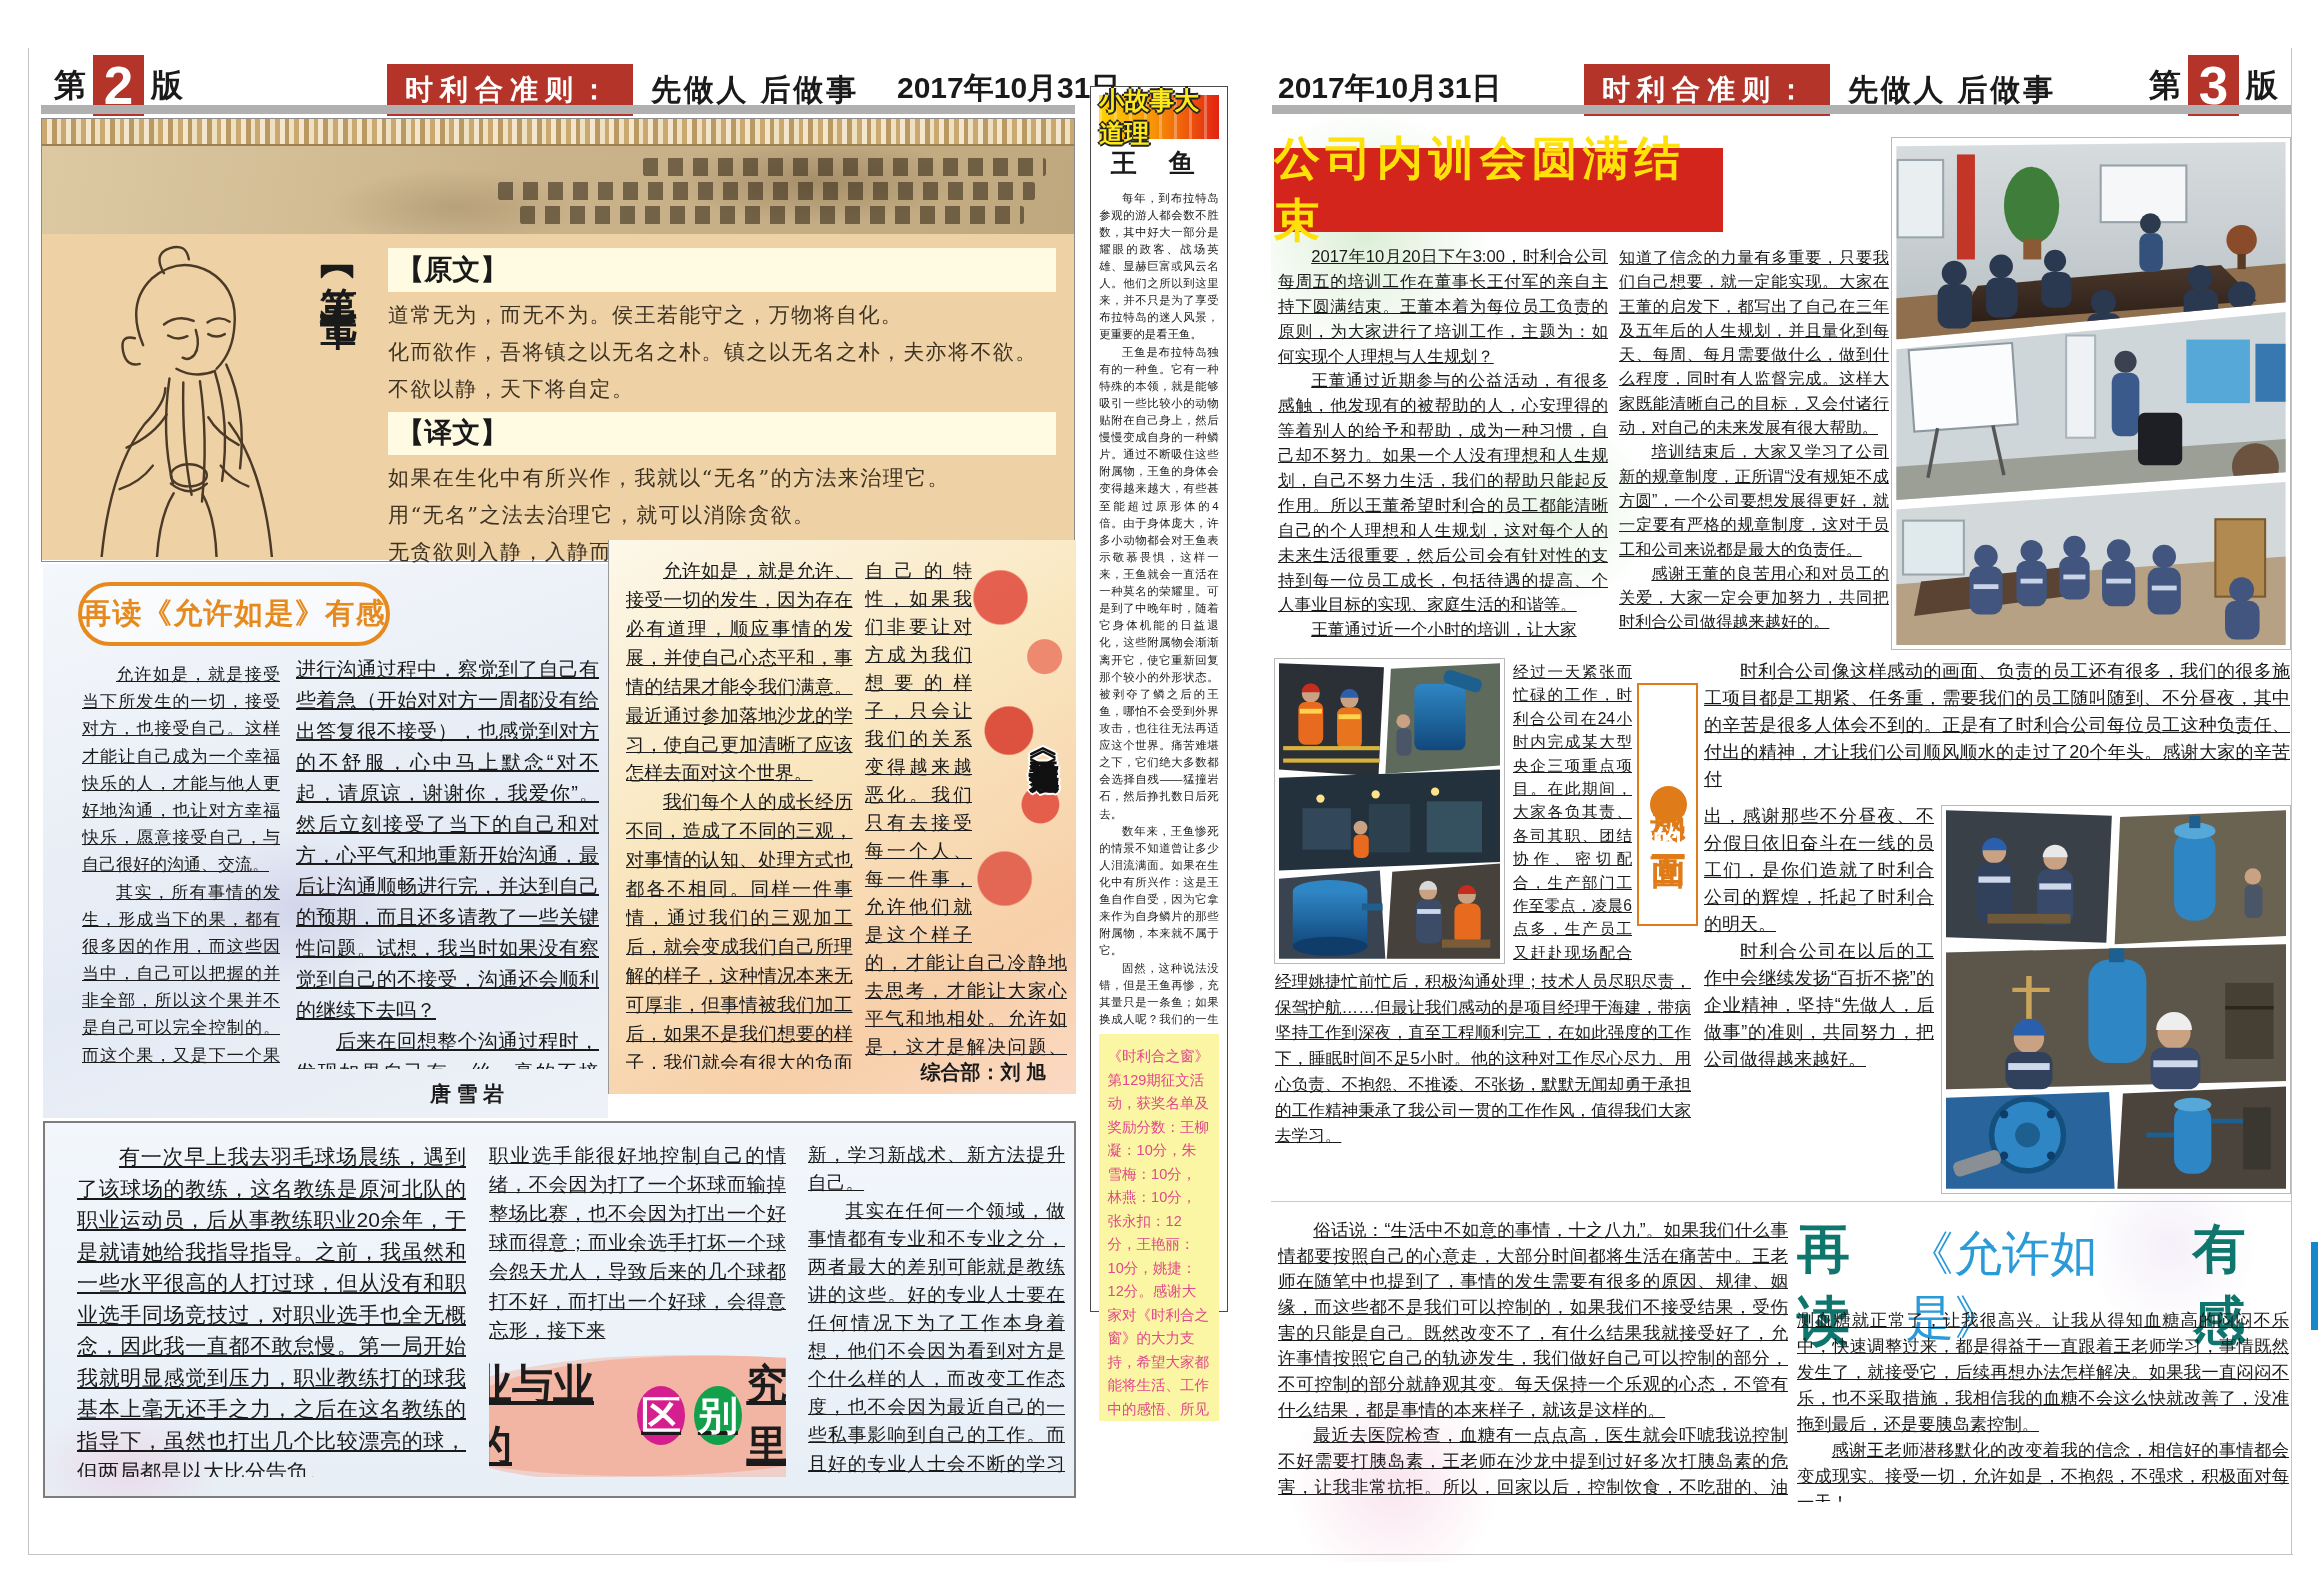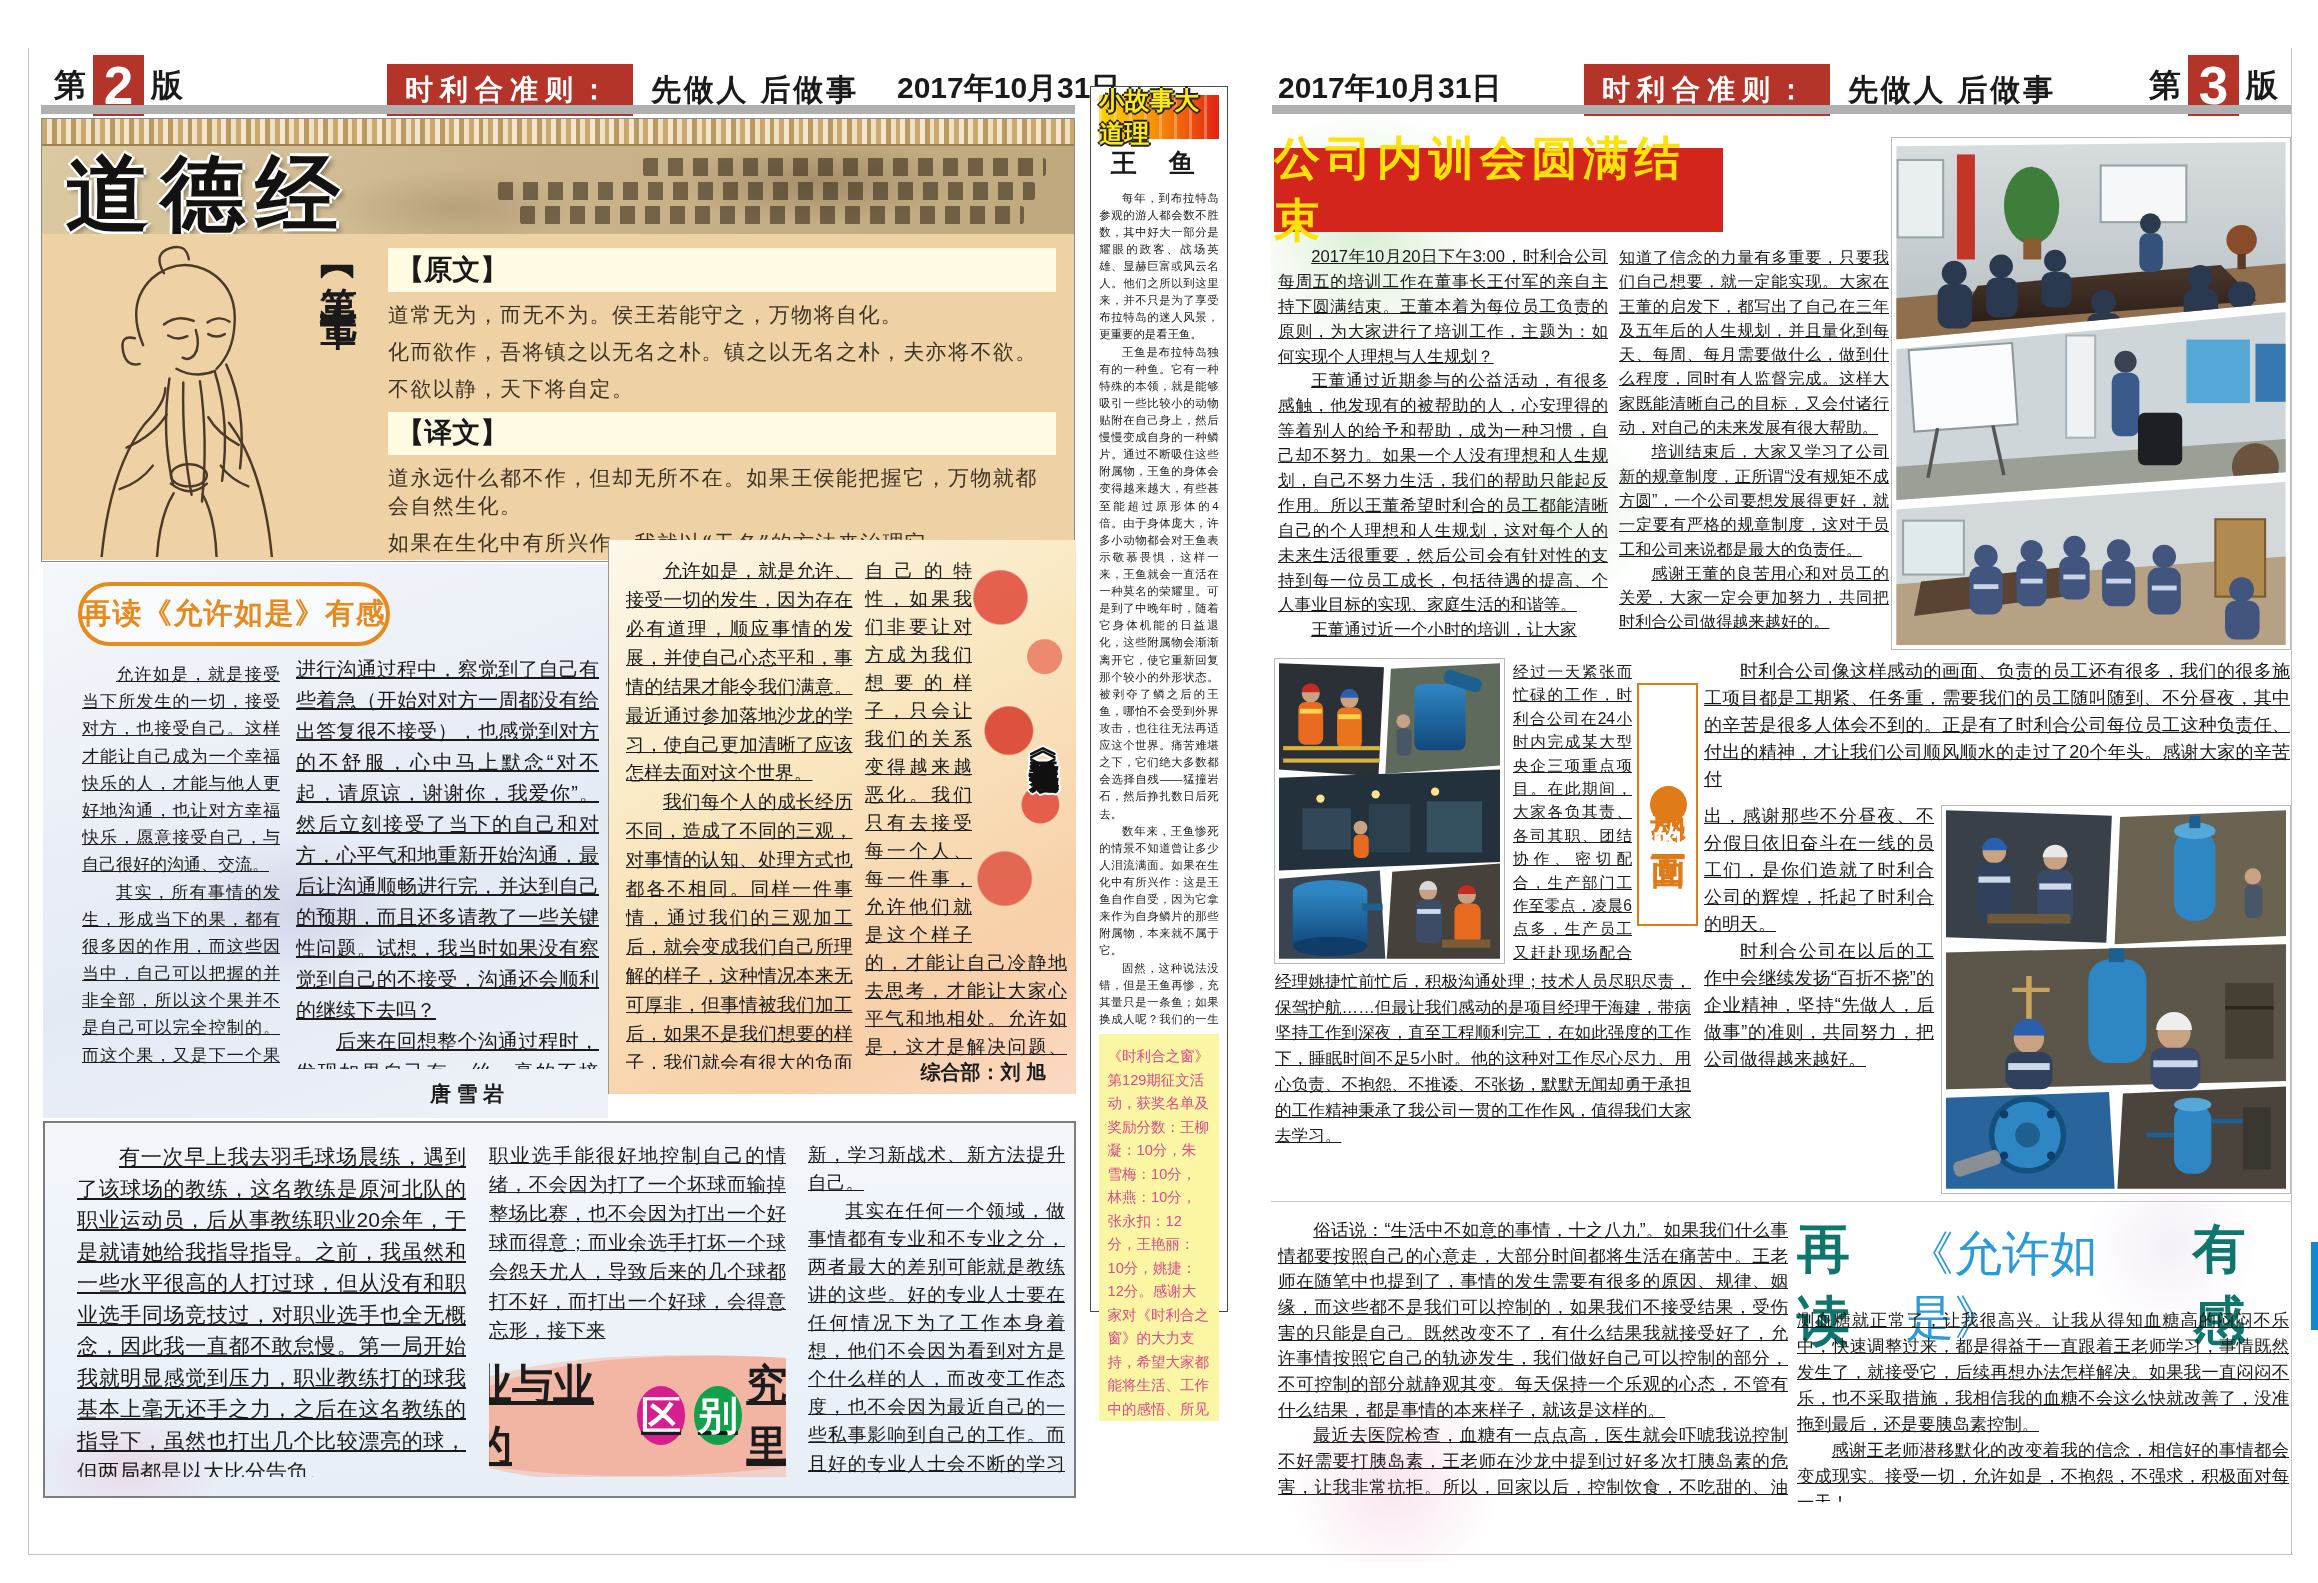--- a/index.html
+++ b/index.html
@@ -132,21 +132,20 @@
   <div class="abs motto" style="left:387px;top:64px;">
     <span class="mottobadge">时利合准则：</span>
     <span class="mottotext">先做人 后做事</span>
   </div>
   <div class="abs datetext" style="left:897px;top:68px;">2017年10月31日</div>
   <div class="abs grayrule" style="left:41px;top:105px;width:1034px;"></div>
 
   <div class="abs ddjbox">
     <div class="lace"></div>
     <div class="ddjbanner">
-      <div class="ddjtitle">道德经</div>
       <div class="abs" style="left:456px;right:16.6px;top:5.5px;">
         <div class="sealrow" style="width:72%;margin-left:26%;"></div>
         <div class="sealrow" style="width:96%;"></div>
         <div class="sealrow" style="width:90%;margin-left:4%;"></div>
       </div>
     </div>
     <div class="ddjmain">
       <svg class="abs" style="left:18px;top:5.5px;" width="230" height="317" viewBox="0 0 332 458">
         <g stroke="#4b3a27" stroke-width="3.5" fill="none" stroke-linecap="round">
           <path d="M150,48 q-16,-28 8,-36 q24,-8 28,16"></path>
@@ -178,21 +177,20 @@
       <div class="chapter">【第三十七章】</div>
       <div class="abs" style="left:346px;top:7px;right:18px;">
         <div class="ddjlabel">【原文】</div>
         <div>
           <div class="ddjline">道常无为，而无不为。侯王若能守之，万物将自化。</div>
           <div class="ddjline">化而欲作，吾将镇之以无名之朴。镇之以无名之朴，夫亦将不欲。</div>
           <div class="ddjline">不欲以静，天下将自定。</div>
         </div>
         <div class="ddjlabel">【译文】</div>
         <div>
-          <div class="ddjline">道永远什么都不作，但却无所不在。如果王侯能把握它，万物就都会自然生化。</div>
           <div class="ddjline">如果在生化中有所兴作，我就以“无名”的方法来治理它。</div>
           <div class="ddjline">用“无名”之法去治理它，就可以消除贪欲。</div>
           <div class="ddjline">无贪欲则入静，入静而天下自然安定。</div>
         </div>
       </div>
     </div>
   </div>
 
   <div class="abs a1">
     <div class="pill">再读《允许如是》有感</div>

